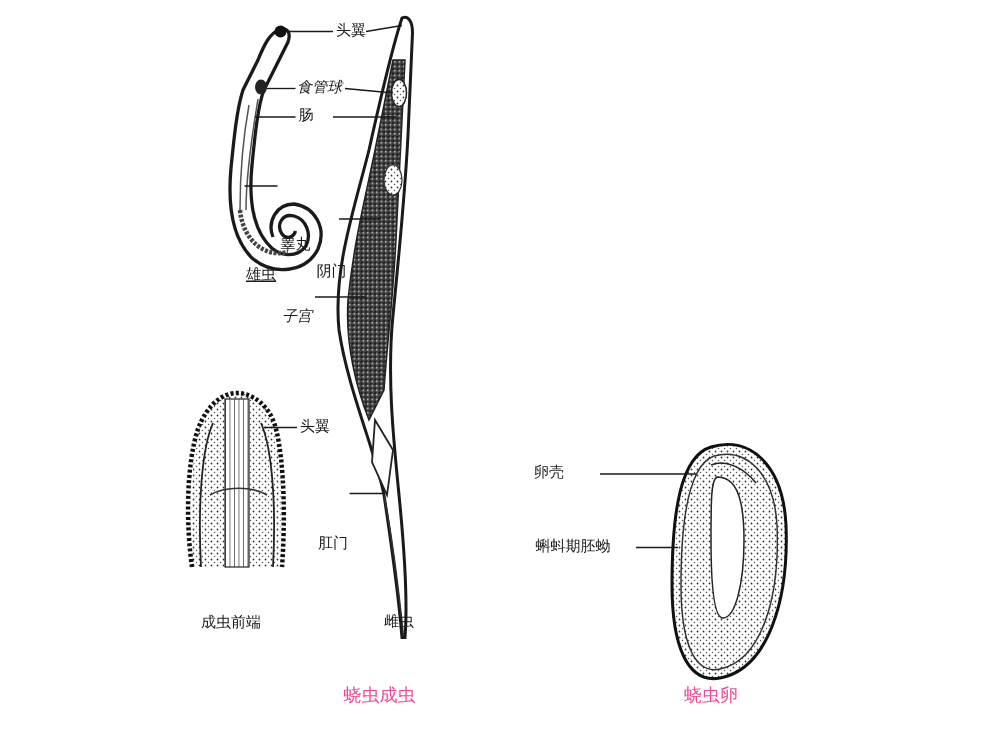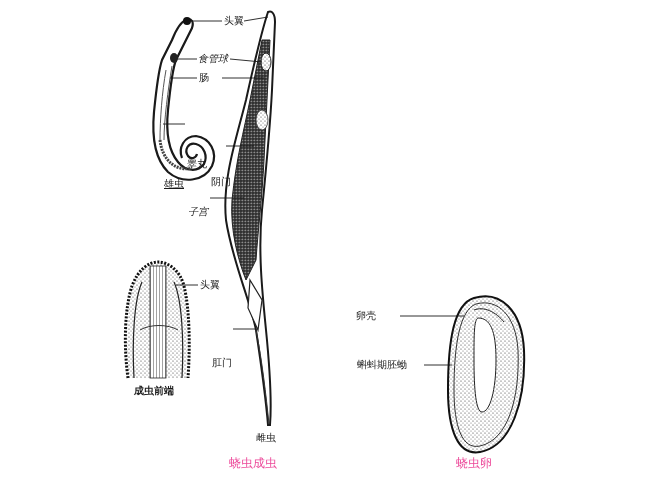--- a/index.html
+++ b/index.html
@@ -87,20 +87,20 @@
 
   <span class="lbl" style="left:224px; top:15px;">头翼</span>
   <span class="lbl" style="left:198px; top:53px;font-style:italic;">食管球</span>
   <span class="lbl" style="left:199px; top:72px;">肠</span>
   <span class="lbl" style="left:187px; top:118px;margin-top:40px;">睾丸</span>
   <span class="lbl" style="left:211px; top:140px;margin-top:36px;">阴门</span>
   <span class="lbl" style="left:164px; top:178px;text-decoration:underline;">雄虫</span>
   <span class="lbl" style="left:188px; top:206px;font-style:italic;">子宫</span>
   <span class="lbl" style="left:200px; top:279px;">头翼</span>
   <span class="lbl" style="left:212px; top:342px;margin-top:15px;">肛门</span>
-  <span class="lbl" style="left:134px; top:385px;font-weight:bold;">成虫前端</span>
-  <span class="lbl" style="left:256px; top:432px;">雌虫</span>
+  <span class="lbl" style="left:134px; top:410px;">成虫前端</span>
+  <span class="lbl" style="left:256px; top:409px;">雌虫</span>
   <span class="cap" style="left:229px; top:456px;">蛲虫成虫</span>
 
   <span class="lbl" style="left:356px; top:310px;">卵壳</span>
   <span class="lbl" style="left:357px; top:359px;">蝌蚪期胚蚴</span>
   <span class="cap" style="left:456px; top:456px;">蛲虫卵</span>
 </div>
 
 </body></html>

